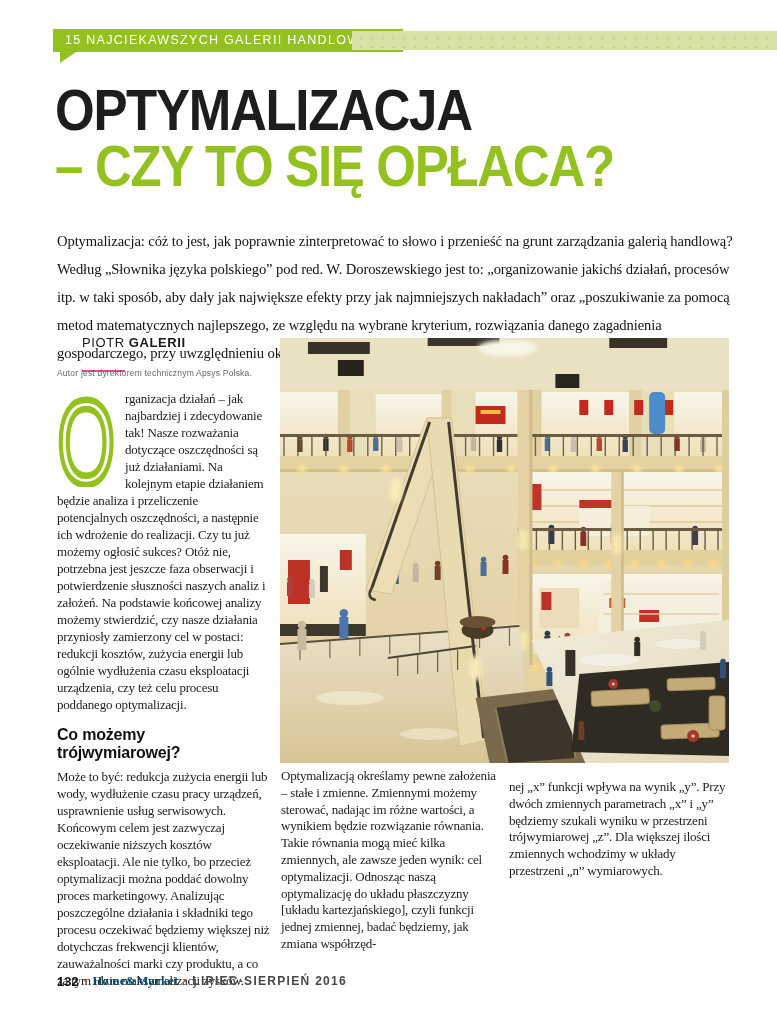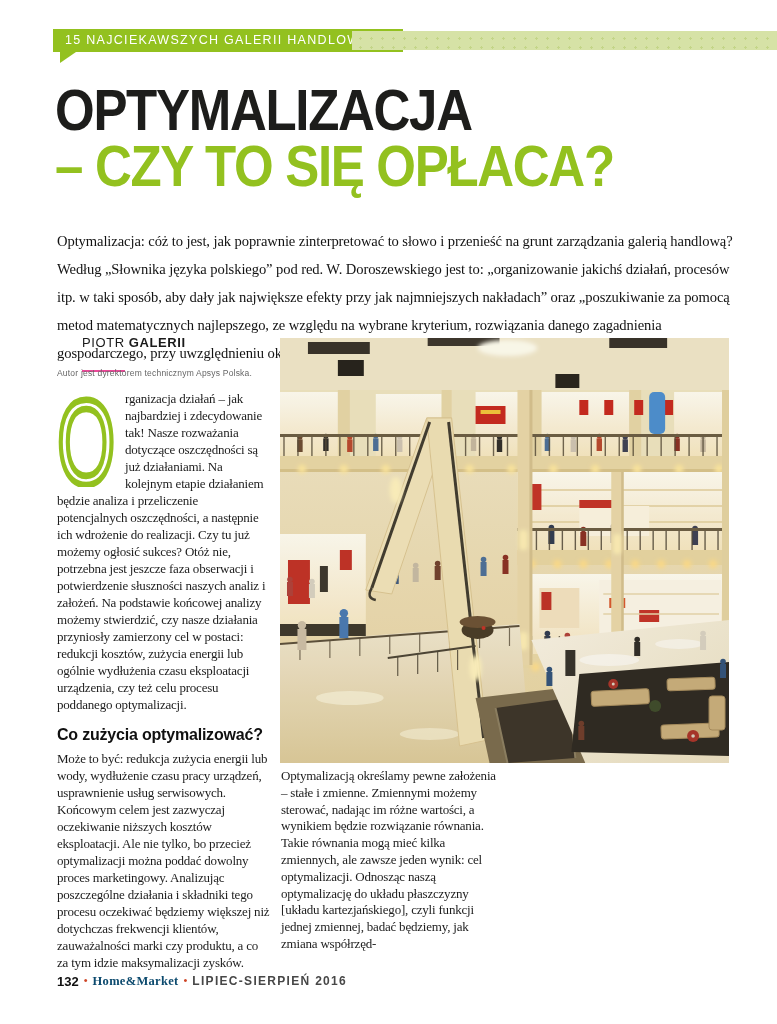--- a/index.html
+++ b/index.html
@@ -93,21 +93,21 @@
     </div>
     <div class="bio">Autor jest dyrektorem technicznym Apsys Polska.</div>
   </div>
 
   <div class="textcol col-1">
     <p>
       <svg class="dropcap-svg" viewBox="0 0 58 94" aria-hidden="false">
           <text x="0" y="0" transform="translate(29,91) scale(0.62,1)" text-anchor="middle" font-family="Liberation Sans, sans-serif" font-size="120" fill="#ffffff" stroke="#93c11f" stroke-width="5.5" vector-effect="non-scaling-stroke">O</text>
         </svg><span>rganizacja działań – jak najbardziej i zdecydowanie tak! Nasze rozważania dotyczące oszczędności są już działaniami. Na kolejnym etapie działaniem będzie analiza i przeliczenie potencjalnych oszczędności, a następnie ich wdrożenie do realizacji. Czy tu już możemy ogłosić sukces? Otóż nie, potrzebna jest jeszcze faza obserwacji i potwierdzenie słuszności naszych analiz i założeń. Na podstawie końcowej analizy możemy stwierdzić, czy nasze działania przyniosły zamierzony cel w postaci: redukcji kosztów, zużycia energii lub ogólnie wydłużenia czasu eksploatacji urządzenia, czy też celu procesu poddanego optymalizacji.</span>
     </p>
-    <h3 class="sec-heading">Co zużycia optymalizować?</h3>
+    <h3 class="sec-heading">Co możemy trójwymiarowej?</h3>
     <p>Może to być: redukcja zużycia energii lub wody, wydłużenie czasu pracy urządzeń, usprawnienie usług serwisowych. Końcowym celem jest zazwyczaj oczekiwanie niższych kosztów eksploatacji. Ale nie tylko, bo przecież optymalizacji można poddać dowolny proces marketingowy. Analizując poszczególne działania i składniki tego procesu oczekiwać będziemy większej niż dotychczas frekwencji klientów, zauważalności marki czy produktu, a co za tym idzie maksymalizacji zysków.</p>
   </div>
 
   <div class="photo">
     <svg viewBox="0 0 450 425" preserveAspectRatio="none">
       <defs>
         <linearGradient id="gWarm" x1="0" y1="0" x2="0" y2="1">
           <stop offset="0" stop-color="#f4ead0"></stop>
             <stop offset="1" stop-color="#e6d3a0"></stop>
         </linearGradient>
@@ -348,20 +348,21 @@
 
       <rect x="0" y="0" width="450" height="425" fill="#7a5c28" opacity="0.05"></rect>
     </svg>
   </div>
 
   <div class="textcol col-2">
     <p>Optymalizacją określamy pewne założenia – stałe i zmienne. Zmiennymi możemy sterować, nadając im różne wartości, a wynikiem będzie rozwiązanie równania. Takie równania mogą mieć kilka zmiennych, ale zawsze jeden wynik: cel optymalizacji. Odnosząc naszą optymalizację do układu płaszczyzny [układu kartezjańskiego], czyli funkcji jednej zmiennej, badać będziemy, jak zmiana współrzęd-</p>
   </div>
 
   <div class="textcol col-3">
+    <p>nej „x” funkcji wpływa na wynik „y”. Przy dwóch zmiennych parametrach „x” i „y” będziemy szukali wyniku w przestrzeni trójwymiarowej „z”. Dla większej ilości zmiennych wchodzimy w układy przestrzeni „n” wymiarowych.</p>
   </div>
 
   <div class="footer">
     <span class="pnum">132</span>
     <span class="dot">•</span>
     <span class="mag">Home&amp;Market</span>
     <span class="dot">•</span>
     <span class="issue">LIPIEC-SIERPIEŃ 2016</span>
   </div>
 

